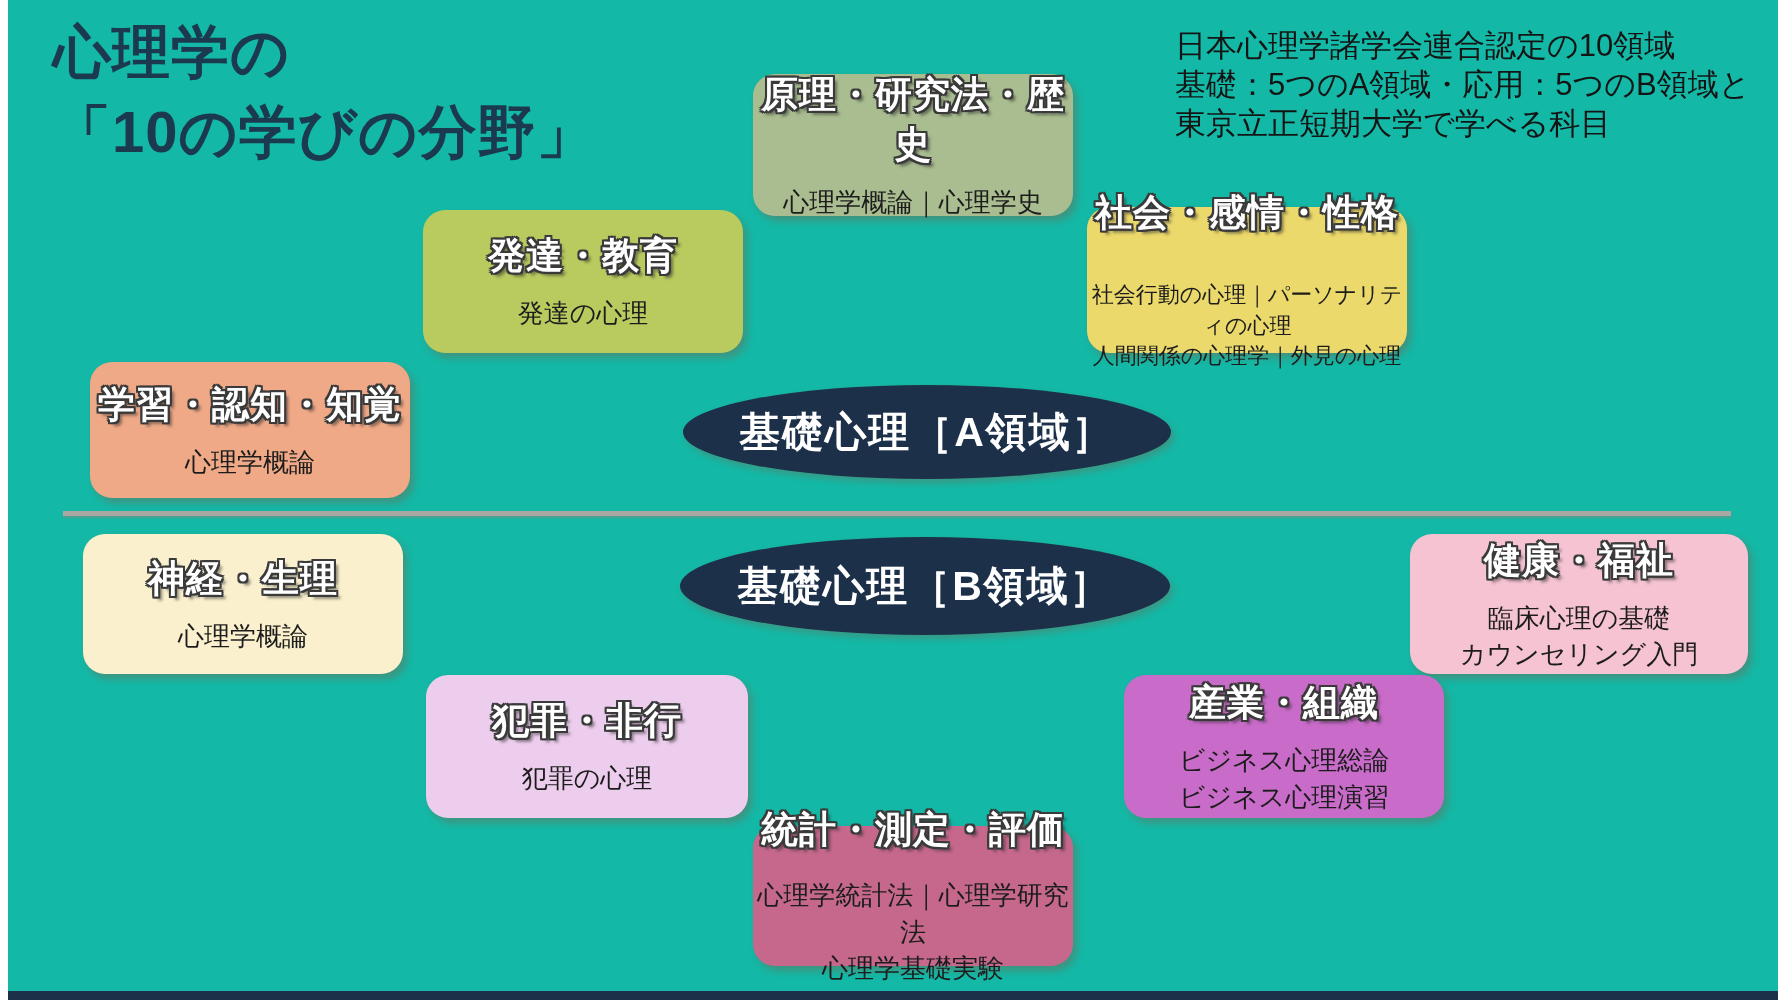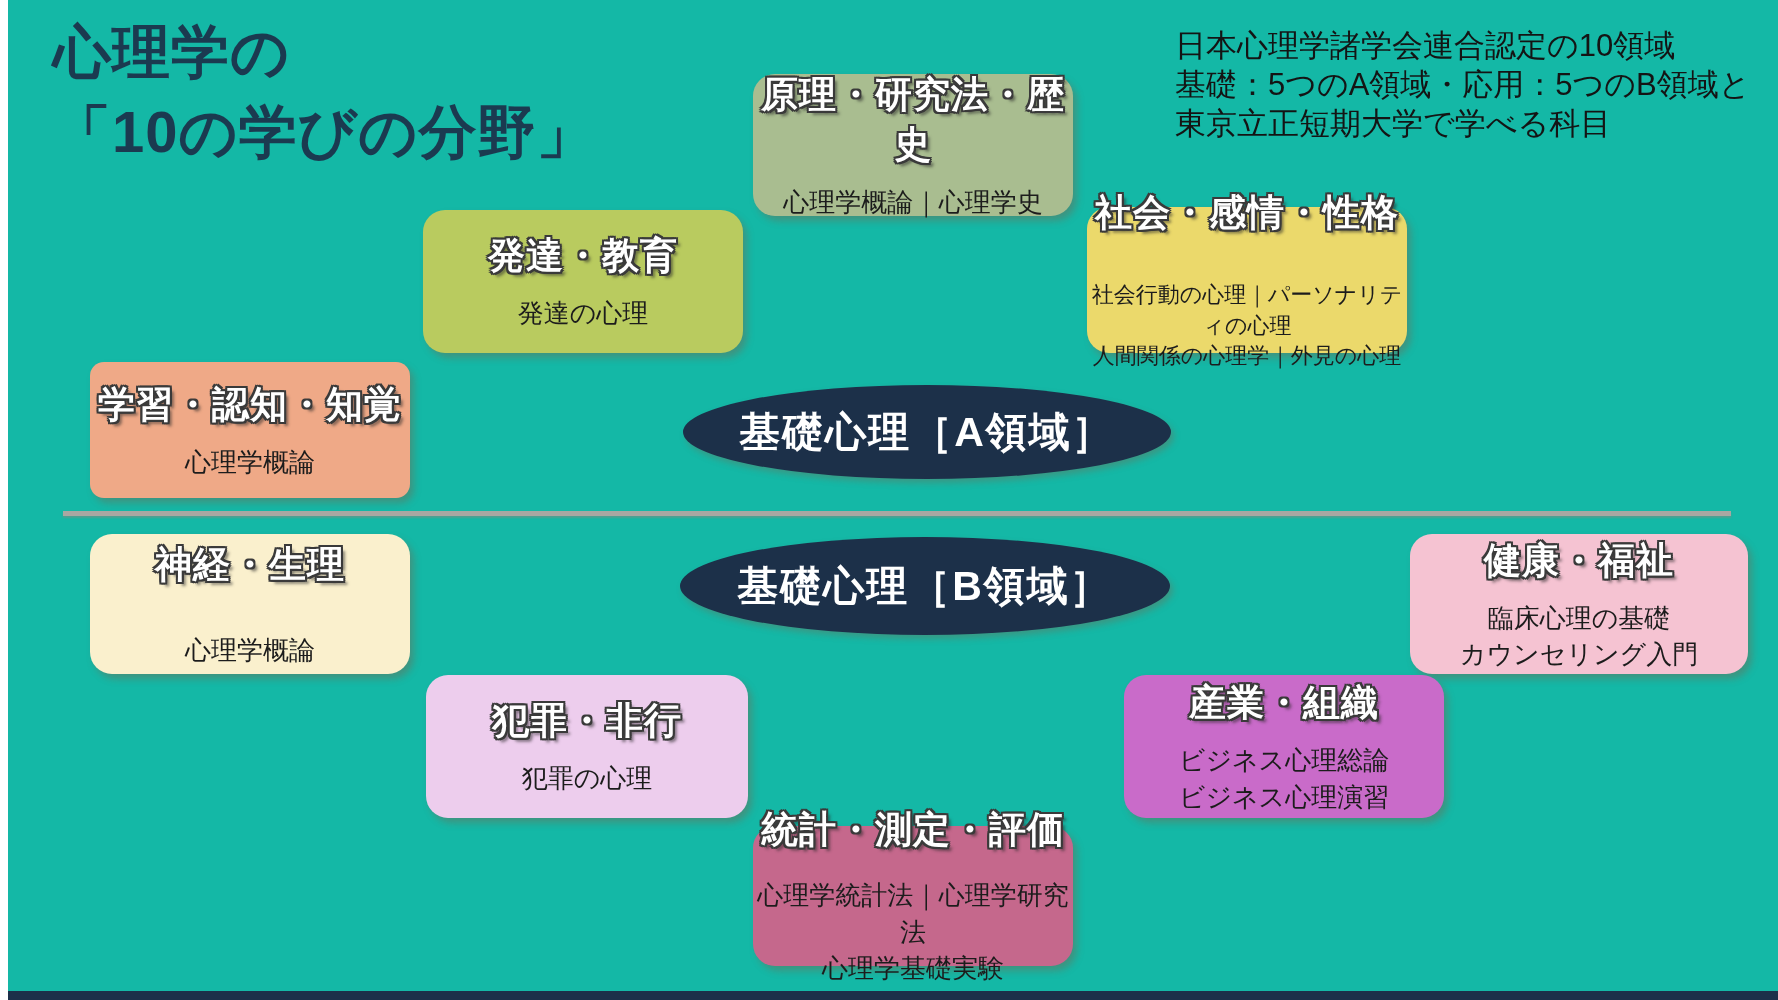--- a/index.html
+++ b/index.html
@@ -126,37 +126,37 @@
     <div class="field-title">原理・研究法・歴史</div>
     <div class="field-subjects">心理学概論｜心理学史</div>
   </div>
 
   <div class="field" style="left: 1079px; top: 207px; width: 320px; height: 146px; background-color: rgb(235, 217, 107); gap: 32px;">
     <div class="field-title">社会・感情・性格</div>
     <div class="field-subjects dense">社会行動の心理｜パーソナリティの心理
 人間関係の心理学｜外見の心理</div>
   </div>
 
-  <div class="field" style="left: 82px; top: 362px; width: 320px; height: 136px; background-color: rgb(239, 169, 135); border-radius: 14px;">
+  <div class="field" style="left: 82px; top: 362px; width: 320px; height: 136px; background-color: rgb(239, 169, 135);">
     <div class="field-title">学習・認知・知覚</div>
     <div class="field-subjects">心理学概論</div>
   </div>
 
 
   <div class="group-ellipse" style="left: 675px; top: 385px; width: 488px; height: 94px; background-color: rgb(28, 48, 73);">
     <span class="group-label">基礎心理［A領域］</span>
   </div>
 
   <div class="divider"></div>
 
   <div class="group-ellipse" style="left: 672px; top: 537px; width: 490px; height: 98px; background-color: rgb(28, 48, 73);">
     <span class="group-label">基礎心理［B領域］</span>
   </div>
 
-  <div class="field" style="left: 82px; top: 534px; width: 320px; height: 140px; background-color: rgb(250, 240, 205); justify-content: space-between;">
+  <div class="field" style="left: 75px; top: 534px; width: 320px; height: 140px; background-color: rgb(250, 240, 205);">
     <div class="field-title">神経・生理</div>
     <div class="field-subjects">心理学概論</div>
   </div>
 
   <div class="field" style="left: 418px; top: 675px; width: 322px; height: 143px; background-color: rgb(237, 205, 237);">
     <div class="field-title">犯罪・非行</div>
     <div class="field-subjects">犯罪の心理</div>
   </div>
 
   <div class="field" style="left: 1402px; top: 534px; width: 338px; height: 140px; background-color: rgb(245, 195, 210);">

